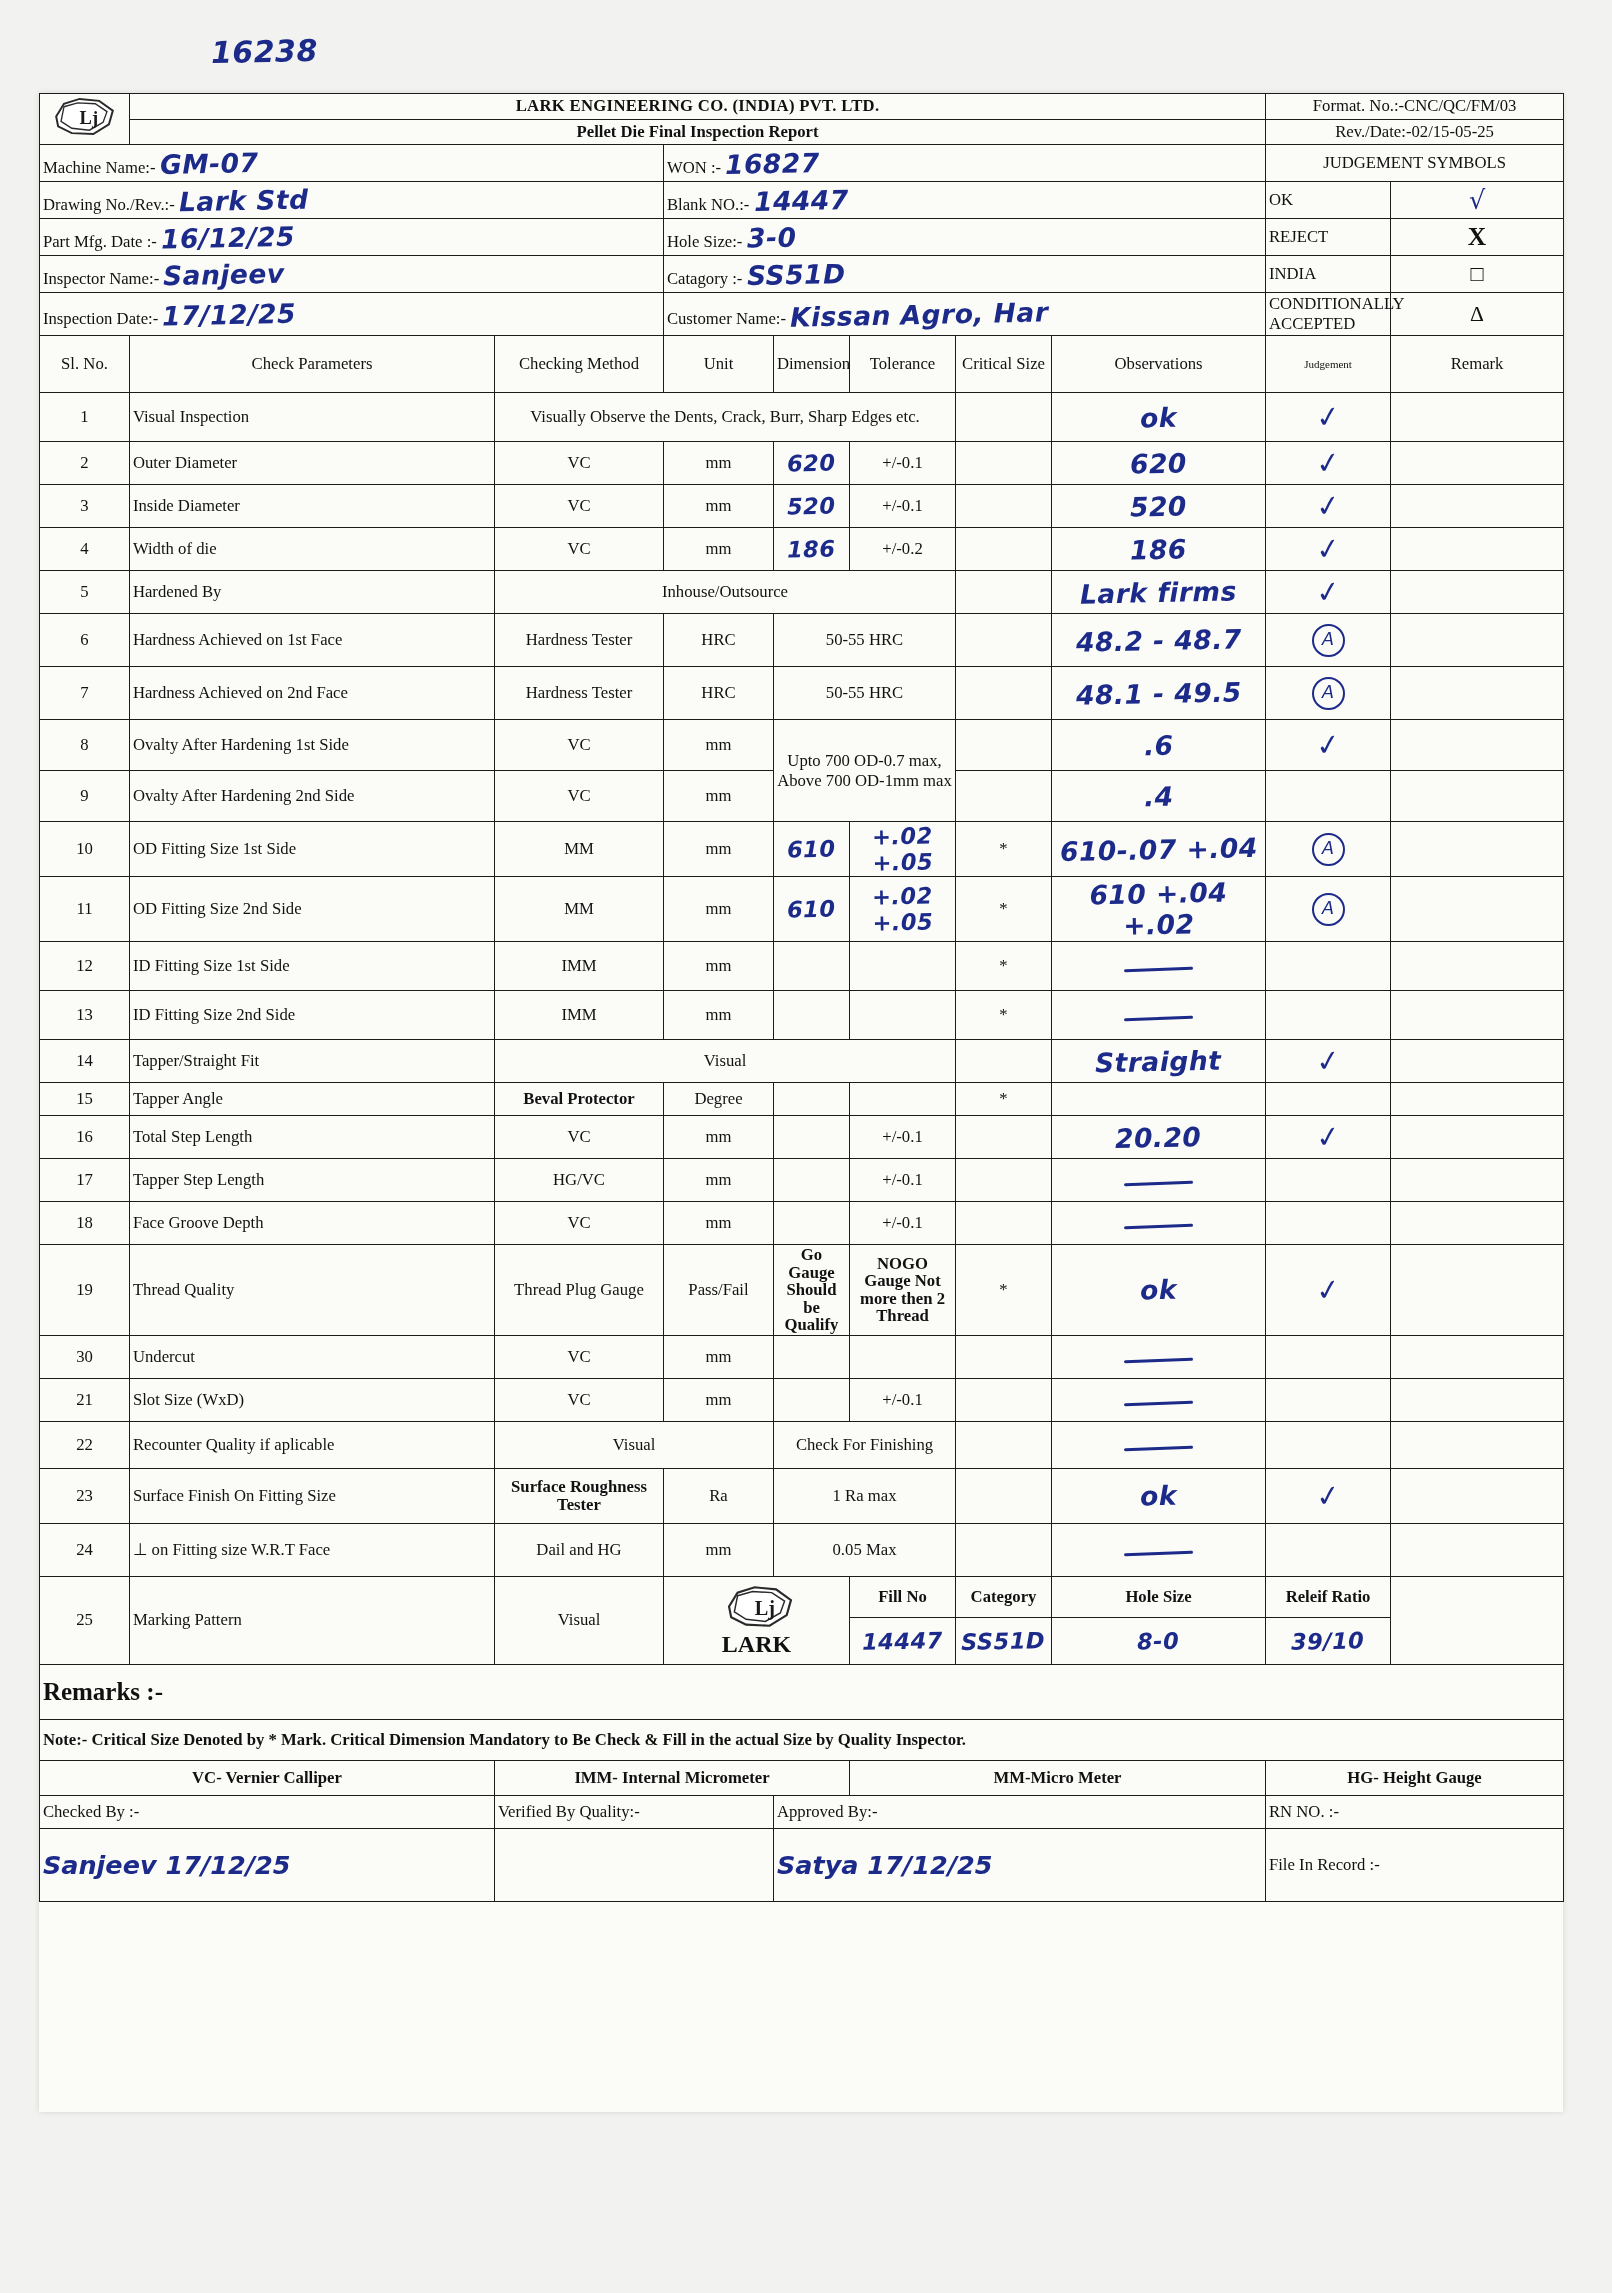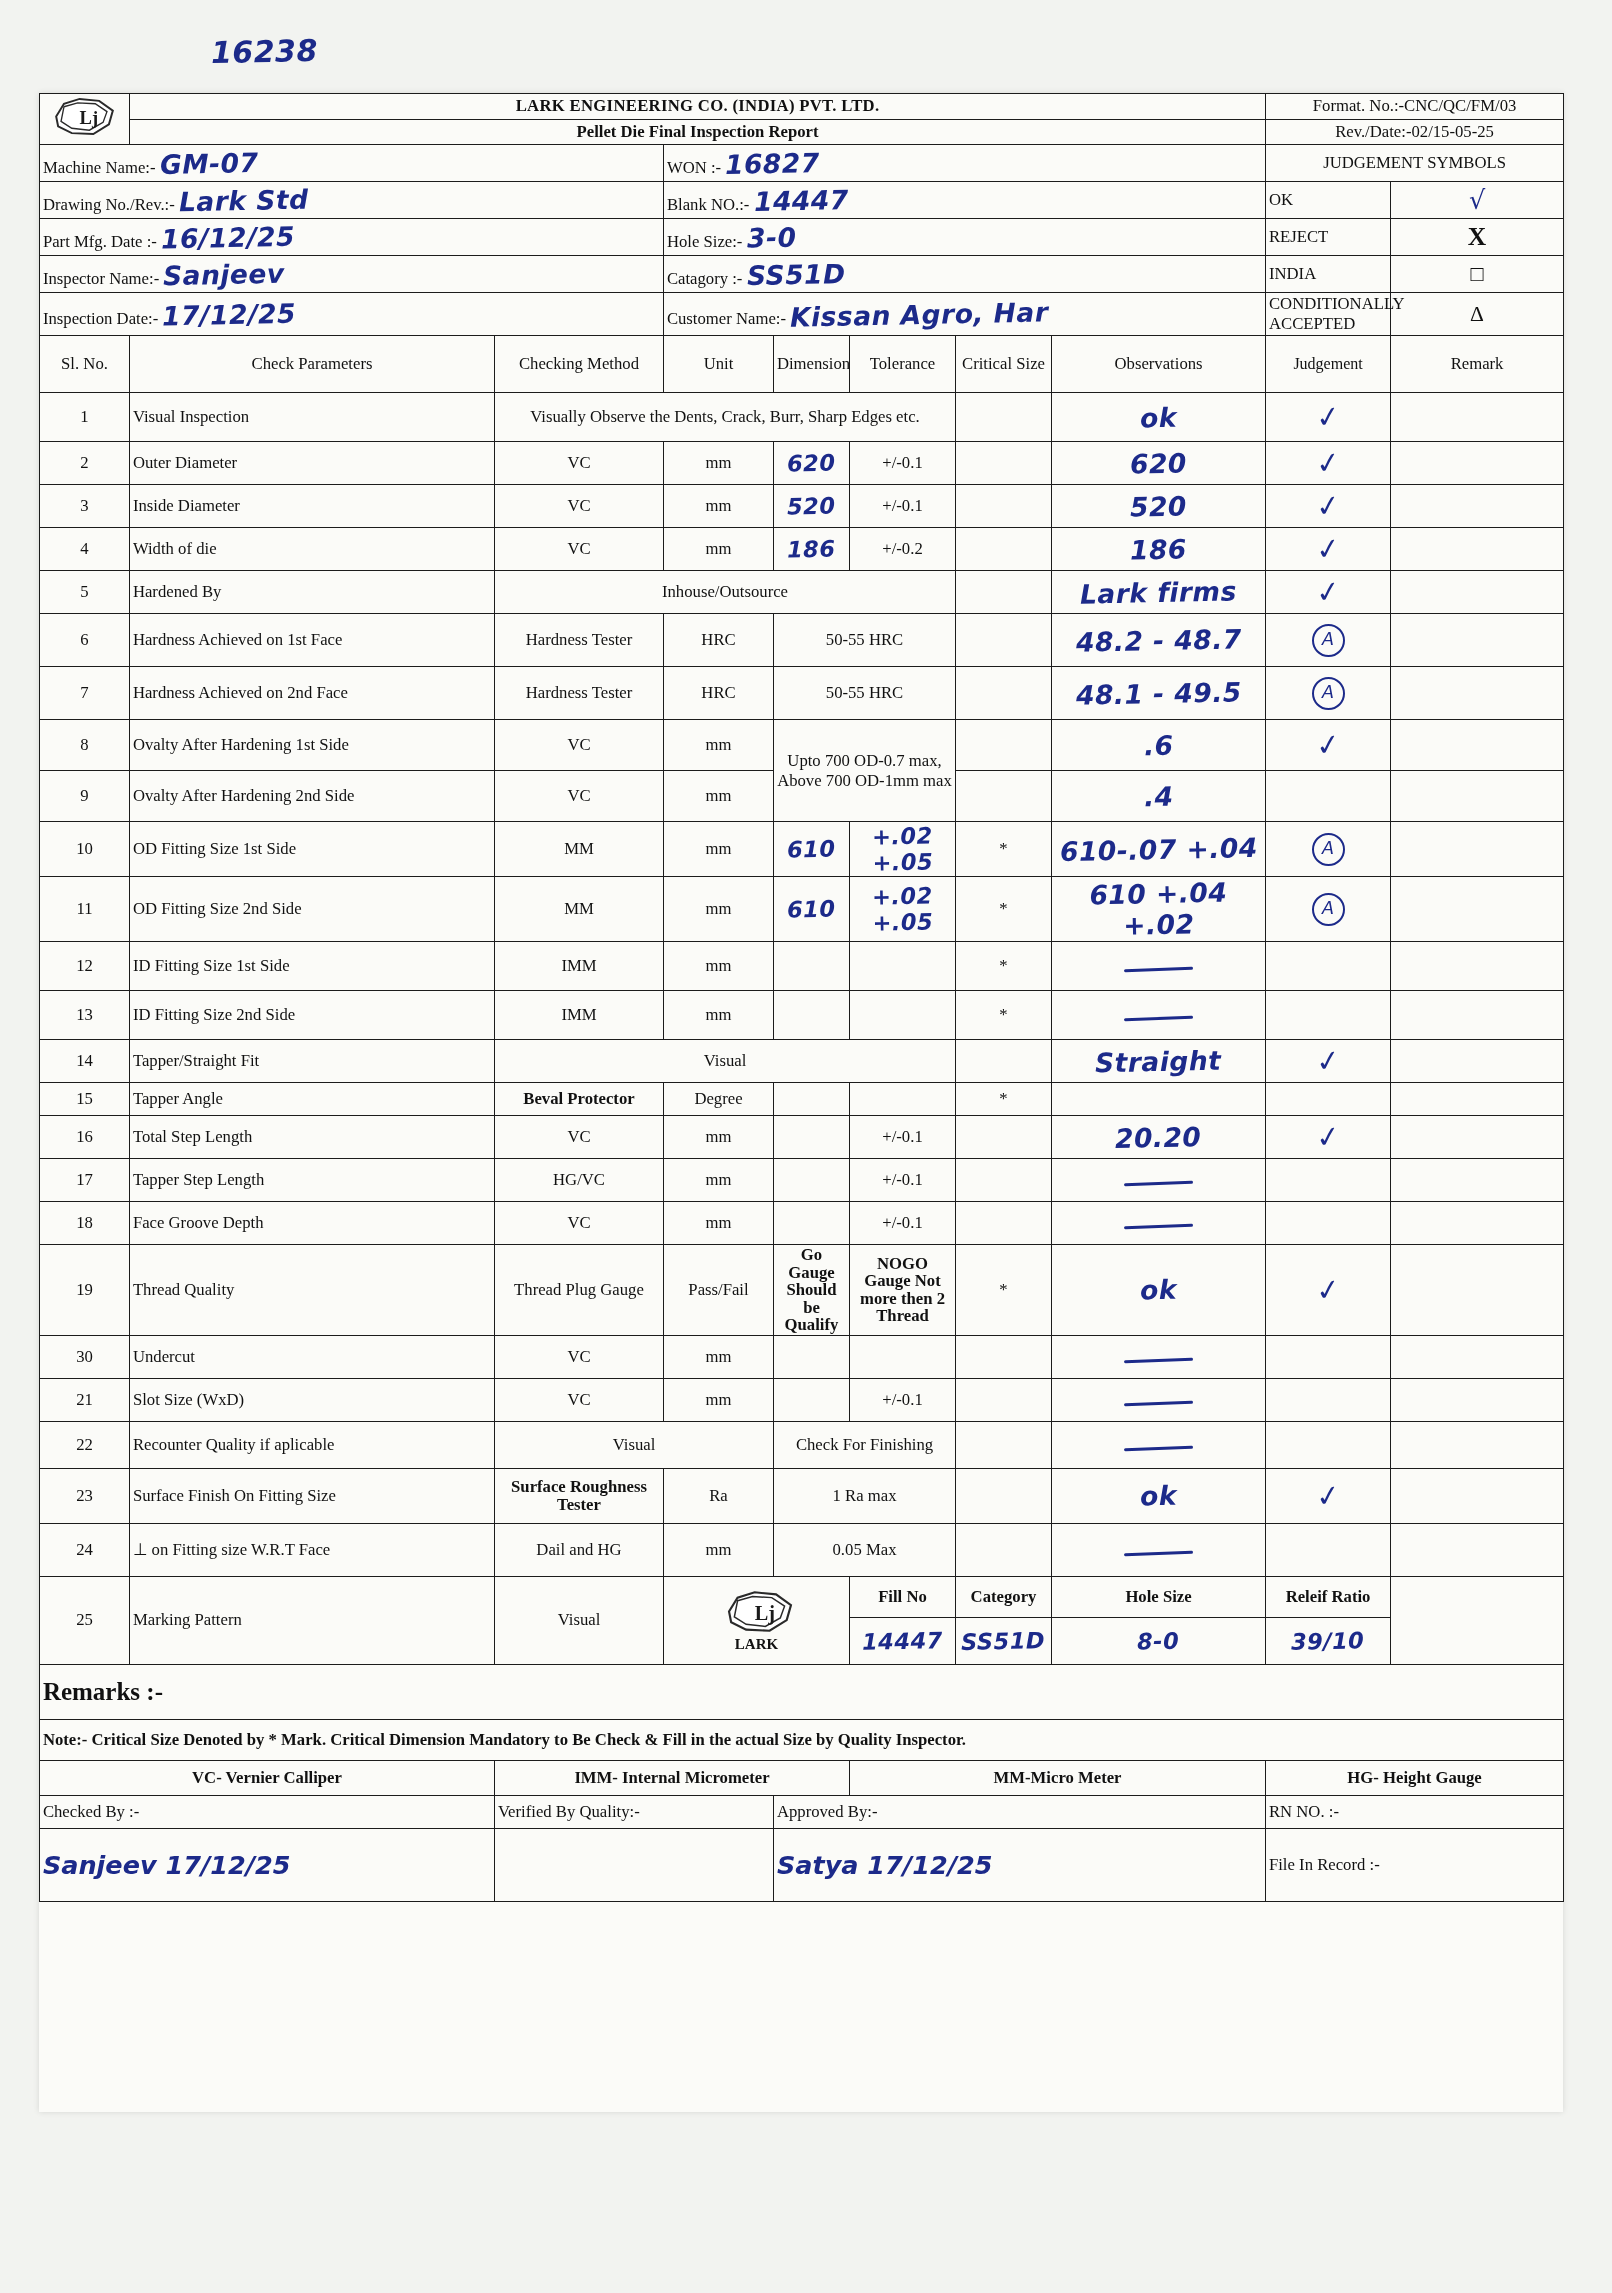--- a/index.html
+++ b/index.html
@@ -141,21 +141,21 @@
 
       <tr style="height:57px">
         <td class="ctr">Sl. No.</td>
         <td class="ctr">Check Parameters</td>
         <td class="ctr">Checking Method</td>
         <td class="ctr">Unit</td>
         <td class="ctr">Dimension</td>
         <td class="ctr">Tolerance</td>
         <td class="ctr">Critical Size</td>
         <td class="ctr">Observations</td>
-        <td class="ctr" style="font-size:16px">Judgement</td>
+        <td class="ctr" style="font-size:11px">Judgement</td>
         <td class="ctr">Remark</td>
       </tr>
 
       <tr style="height:49px">
         <td class="ctr">1</td>
         <td class="lft">Visual Inspection</td>
         <td colspan="4" class="ctr">Visually Observe the Dents, Crack, Burr, Sharp Edges etc.</td>
         <td></td>
         <td class="ctr"><span class="hw">ok</span></td>
         <td class="ctr"><span class="jud">✓</span></td>
@@ -451,21 +451,21 @@
         <td rowspan="2" class="lft">Marking Pattern</td>
         <td rowspan="2" class="ctr">Visual</td>
         <td rowspan="2" colspan="2" class="ctr markcell">
           <span class="logo">
             <svg width="76" height="47" viewBox="0 0 70 44" style="font-size:17px">
               <path d="M6 22 L14 9 L30 4 L50 6 L64 16 L60 30 L44 40 L22 39 L8 32 Z" fill="#ffffff" stroke="#2a2a2a" stroke-width="2"></path>
               <path d="M14 12 L28 8 L46 9 L58 17 L54 28 L40 36 L22 34 L11 27 Z" fill="none" stroke="#2a2a2a" stroke-width="1.4"></path>
               <text x="30" y="30" font-family="Liberation Serif, serif" font-size="19" font-weight="bold" fill="#1a1a1a">Lj</text>
             </svg>
           </span>
-          <div class="bold" style="font-size:15px">LARK</div>
+          <div class="bold" style="font-size:24px">LARK</div>
         </td>
         <td class="ctr spec">Fill No</td>
         <td class="ctr spec">Category</td>
         <td class="ctr spec">Hole Size</td>
         <td class="ctr spec">Releif Ratio</td>
         <td rowspan="2"></td>
       </tr>
       <tr style="height:47px">
         <td class="ctr"><span class="hw sm">14447</span></td>
         <td class="ctr"><span class="hw sm">SS51D</span></td>

